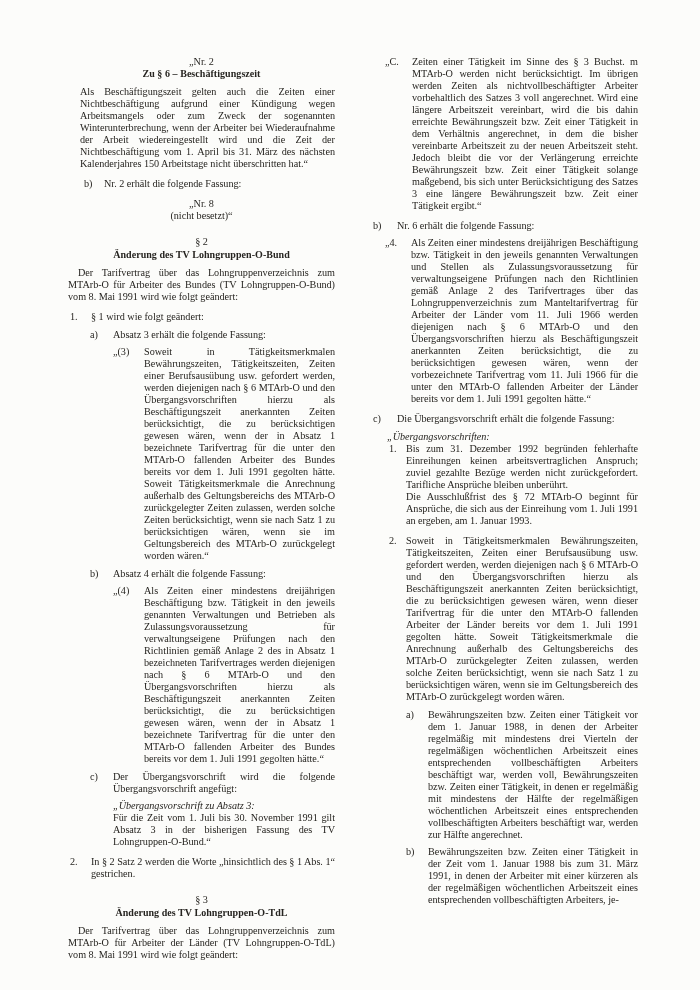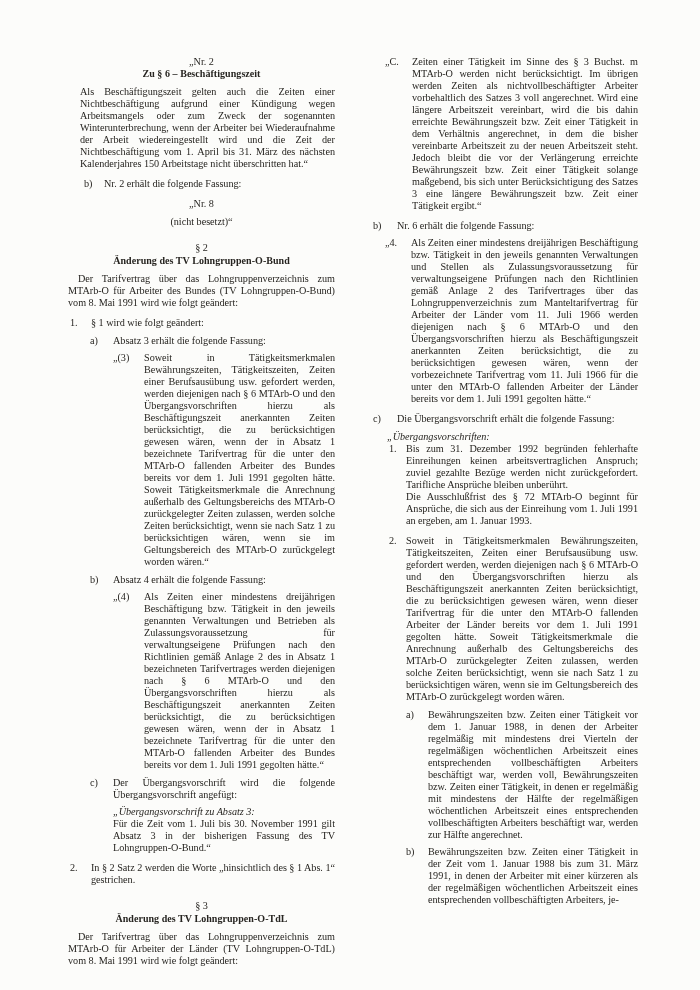--- a/index.html
+++ b/index.html
@@ -43,21 +43,21 @@
   <div class="cols">
     <div class="col">
         <div class="center" style="margin-top: 0px;">„Nr. 2</div>
         <div class="center bold" style="margin-top: 0px;">Zu § 6 – Beschäftigungszeit</div>
         <div class="para" style="margin-left: 12px; margin-top: 6px;">Als Beschäftigungszeit gelten auch die Zeiten einer Nichtbeschäftigung aufgrund einer Kündigung wegen Arbeitsmangels oder zum Zweck der sogenannten Winterunterbrechung, wenn der Arbeiter bei Wiederaufnahme der Arbeit wiedereingestellt wird und die Zeit der Nichtbeschäftigung vom 1. April bis 31. März des nächsten Kalenderjahres 150 Arbeitstage nicht überschritten hat.“</div>
         <div class="hang" style="margin-left: 16px; margin-top: 8px;">
           <span class="marker" style="flex: 0 0 20px;">b)</span>
           <span class="body">Nr. 2 erhält die folgende Fassung:</span>
         </div>
         <div class="center" style="margin-top: 8px;">„Nr. 8</div>
-        <div class="center" style="margin-top: 6px;">(nicht besetzt)“</div>
+        <div class="center" style="margin-top: 0px;">(nicht besetzt)“</div>
         <div class="center" style="margin-top: 14px;">§ 2</div>
         <div class="center bold" style="margin-top: 1px;">Änderung des TV Lohngruppen-O-Bund</div>
         <div class="para fi" style="margin-top: 6px;">Der Tarifvertrag über das Lohngruppenverzeichnis zum MTArb-O für Arbeiter des Bundes (TV Lohngruppen-O-Bund) vom 8. Mai 1991 wird wie folgt geändert:</div>
         <div class="hang" style="margin-left: 2px; margin-top: 8px;">
           <span class="marker" style="flex: 0 0 21px;">1.</span>
           <span class="body">§ 1 wird wie folgt geändert:</span>
         </div>
         <div class="hang" style="margin-left: 22px; margin-top: 6px;">
           <span class="marker" style="flex: 0 0 23px;">a)</span>
           <span class="body">Absatz 3 erhält die folgende Fassung:</span>

